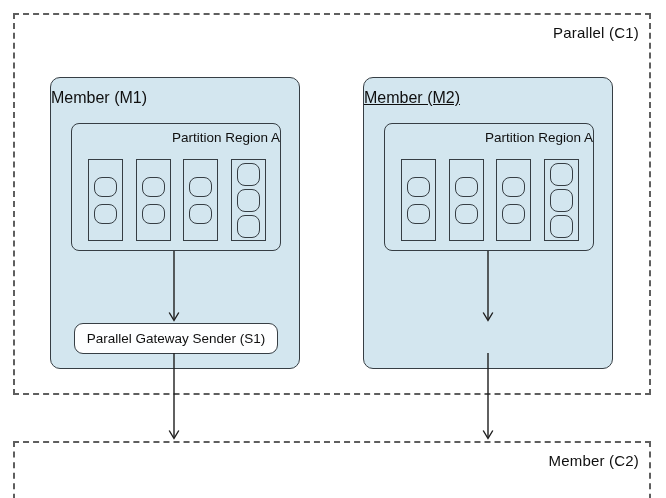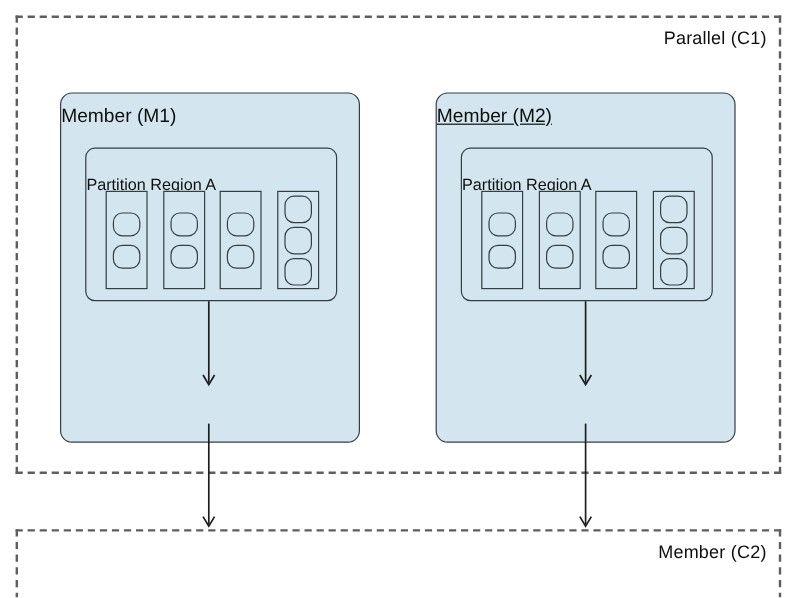--- a/index.html
+++ b/index.html
@@ -31,21 +31,21 @@
   .member-m1{left:50px;}
   .member-m2{left:363px;text-decoration:underline;}
   .member-title{
     margin-top:11px;text-align:left;font-size:16px;
   }
   .partition{
     position:absolute;left:20px;top:45px;width:210px;height:128px;
     background:var(--member-fill);border:1.6px solid var(--box-border);border-radius:8px;
   }
   .partition-title{
-    margin-top:22px;text-align:left;font-size:13.5px;
+    margin-top:6px;text-align:right;font-size:13.5px;
   }
   .bucket-row{
     position:absolute;left:16px;top:35px;width:178px;height:82px;
     display:flex;justify-content:space-between;
   }
   .bucket{
     width:35px;height:82px;border:1.6px solid var(--box-border);
     background:var(--member-fill);
     display:flex;flex-direction:column;align-items:center;justify-content:center;gap:7px;
   }
@@ -90,20 +90,21 @@
             <div class="entry"></div>
             <div class="entry"></div>
           </div>
           <div class="bucket dense">
             <div class="entry"></div>
             <div class="entry"></div>
             <div class="entry"></div>
           </div>
         </div>
     </div>
+    <div class="sender">Parallel Gateway Sender (S1)</div>
   </div>
 
   <div class="member member-m2">
     <div class="member-title">Member (M2)</div>
     <div class="partition">
       <div class="partition-title">Partition Region A</div>
       <div class="bucket-row">
           <div class="bucket">
             <div class="entry"></div>
             <div class="entry"></div>

